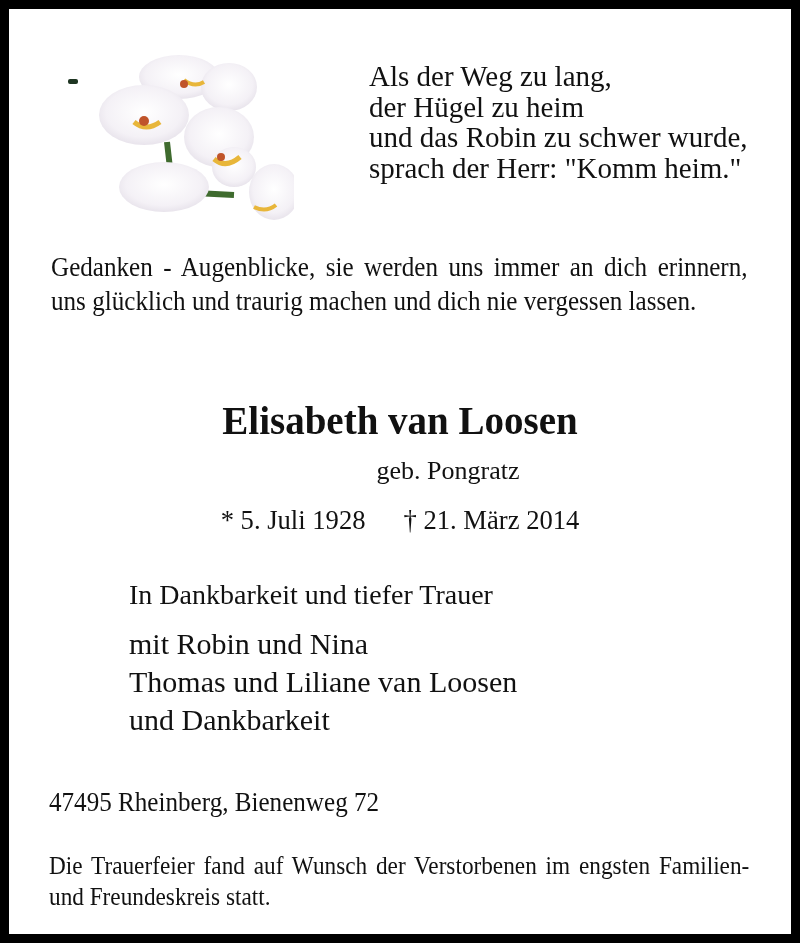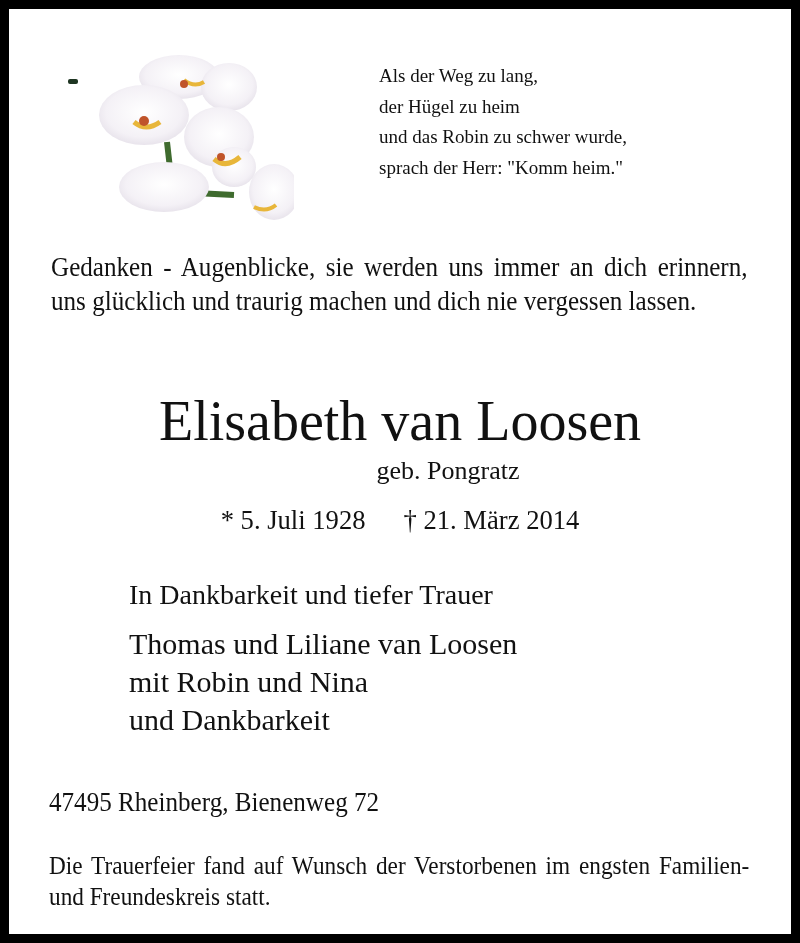--- a/index.html
+++ b/index.html
@@ -4,27 +4,27 @@
   <style>
     html, body { margin: 0; padding: 0; }
     body { width: 800px; height: 943px; background: #000; position: relative; overflow: hidden; }
     .page {
       position: absolute; left: 9px; top: 9px; width: 782px; height: 925px;
       background: #fff; color: #111;
       font-family: "Liberation Serif", "DejaVu Serif", serif;
     }
     .abs { position: absolute; }
     .flower { left: 50px; top: 28px; width: 235px; height: 190px; }
-    .poem { left: 370px; top: 52px; font-size: 19px; line-height: 30.5px; }
+    .poem { left: 360px; top: 52px; font-size: 29px; line-height: 30.5px; }
     .poem div { white-space: nowrap; }
     .intro {
       left: 42px; top: 241px; width: 697px; font-size: 27px; line-height: 34px;
       text-align: justify; transform: scaleX(0.93); transform-origin: left top; width: 749px;
     }
-    .name { left: 0; width: 782px; top: 380px; text-align: center; font-size: 56px; line-height: 64px; }
+    .name { left: 0; width: 782px; top: 380px; text-align: center; font-size: 39px; line-height: 64px; font-weight: bold; }
     .maiden { left: 0; width: 782px; top: 446px; text-align: center; font-size: 26px; line-height: 32px; padding-left: 48px; }
     .dates { left: 0; width: 782px; top: 494px; text-align: center; font-size: 28px; line-height: 34px; transform: scaleX(0.95); }
     .dates span { display: inline-block; }
     .dates .gap { width: 40px; }
     .thanks { left: 120px; top: 570px; font-size: 28px; line-height: 32px; }
     .family { left: 120px; top: 616px; font-size: 30px; line-height: 38px; }
     .family div { white-space: nowrap; }
     .address { left: 40px; top: 776px; font-size: 27px; line-height: 34px; transform: scaleX(0.93); transform-origin: left top; }
     .notice {
       left: 40px; top: 841px; font-size: 25px; line-height: 31px; width: 753px;
@@ -74,21 +74,21 @@
   <div class="abs intro">Gedanken - Augenblicke, sie werden uns immer an dich erinnern, uns glücklich und traurig machen und dich nie vergessen lassen.</div>
 
   <div class="abs name">Elisabeth van Loosen</div>
   <div class="abs maiden">geb. Pongratz</div>
   <div class="abs dates">
     <span>* 5. Juli 1928</span><span class="gap"></span><span>† 21. März 2014</span>
   </div>
 
   <div class="abs thanks">In Dankbarkeit und tiefer Trauer</div>
   <div class="abs family">
+    <div>mit Robin und Nina</div>
     <div>Thomas und Liliane van Loosen</div>
-    <div>mit Robin und Nina</div>
     <div>und Dankbarkeit</div>
   </div>
 
   <div class="abs address">47495 Rheinberg, Bienenweg 72</div>
 
   <div class="abs notice">Die Trauerfeier fand auf Wunsch der Verstorbenen im engsten Familien- und Freundeskreis statt.</div>
 </div>
 
 </body></html>

